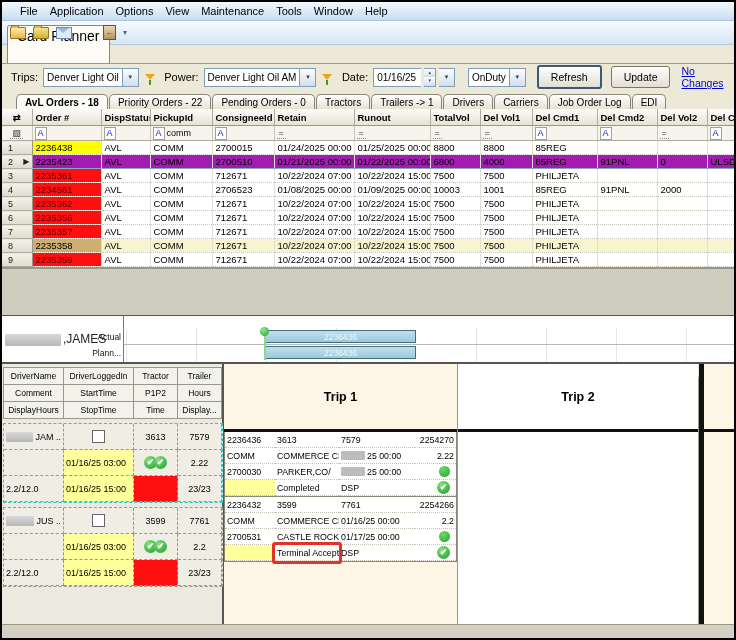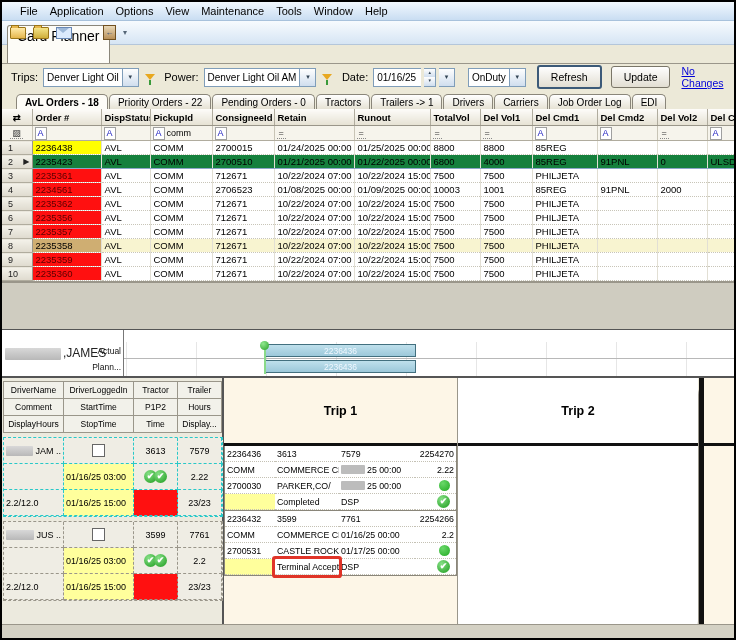--- a/index.html
+++ b/index.html
@@ -50,21 +50,21 @@
   table.grid th{background:linear-gradient(#fdfcf9,#e6e2d4);border-right:1px solid #b0ac9e;border-bottom:1px solid #9a968a;
     height:16px;font-size:9.5px;text-align:left;padding:0 3px;font-weight:bold;white-space:nowrap;overflow:hidden;}
   tr.frow td{background:#f6f4ec;border-right:1px solid #c8c4b6;border-bottom:1px solid #b0ac9e;height:14px;padding:0 2px;white-space:nowrap;overflow:hidden;}
   .fa{display:inline-block;min-width:10px;height:11px;border:1px solid #a0a0a0;background:#fff;color:#2020c0;
     font-size:9px;line-height:11px;text-align:center;vertical-align:middle;}
   .feq{display:inline-block;color:#333;font-size:9px;border-bottom:1px dotted #888;padding:0 2px;vertical-align:middle;}
   .fval{font-size:9px;margin-left:2px;}
   td.rn{background:linear-gradient(#f4f2ea,#dedace);border-right:1px solid #9a968a;border-bottom:1px solid #b0ac9e;
     text-align:left;padding:0 2px 0 6px;color:#222;font-size:9px;}
   td.dc{border-right:1px solid #e2dfd4;border-bottom:1px dotted #c8c5b8;height:13px;padding:0 3px;white-space:nowrap;overflow:hidden;background:#fff;}
-  tr.row-sel td.dc{background:#15803d;border-bottom:1px solid #8aa6c8;}
+  tr.row-sel td.dc{background:#a21caf;border-bottom:1px solid #8aa6c8;}
   tr.row-cream td.dc{background:#f8f4d0;}
   td.cell-yellow{background:#ffff00 !important;}
   td.cell-red{background:#ff1010 !important;color:#5a0000;}
   td.cell-tan{background:#cfae72 !important;}
   .marker{float:right;font-size:8px;color:#222;}
   
   .gap{flex:0 0 46px;background:#cfccc0;border-top:2px solid #9a968a;}
   
   .gantt{flex:0 0 46px;background:#fff;border-top:1px solid #555;border-bottom:2px solid #555;display:flex;position:relative;}
   .g-left{width:121px;flex:0 0 121px;border-right:1px solid #777;position:relative;background:#fff;}
@@ -396,35 +396,20 @@
             <td class="dc">10/22/2024 07:00</td>
             <td class="dc">10/22/2024 15:00</td>
             <td class="dc">7500</td>
             <td class="dc">7500</td>
             <td class="dc">PHILJETA</td>
             <td class="dc"></td>
             <td class="dc"></td>
             <td class="dc"></td>
           </tr>
 
-          <tr>
-            <td class="rn"><span>10</span><span class="marker"></span></td>
-            <td class="dc cell-red">2235360</td>
-            <td class="dc">AVL</td>
-            <td class="dc">COMM</td>
-            <td class="dc">712671</td>
-            <td class="dc">10/22/2024 07:00</td>
-            <td class="dc">10/22/2024 15:00</td>
-            <td class="dc">7500</td>
-            <td class="dc">7500</td>
-            <td class="dc">PHILJETA</td>
-            <td class="dc"></td>
-            <td class="dc"></td>
-            <td class="dc"></td>
-          </tr>
 
       </tbody>
     </table>
   </div>
 
   <div class="gap"></div>
 
   <div class="gantt">
     <div class="g-left">
       <div class="g-name"><span class="nblur big"></span><span>,JAMES</span></div>

